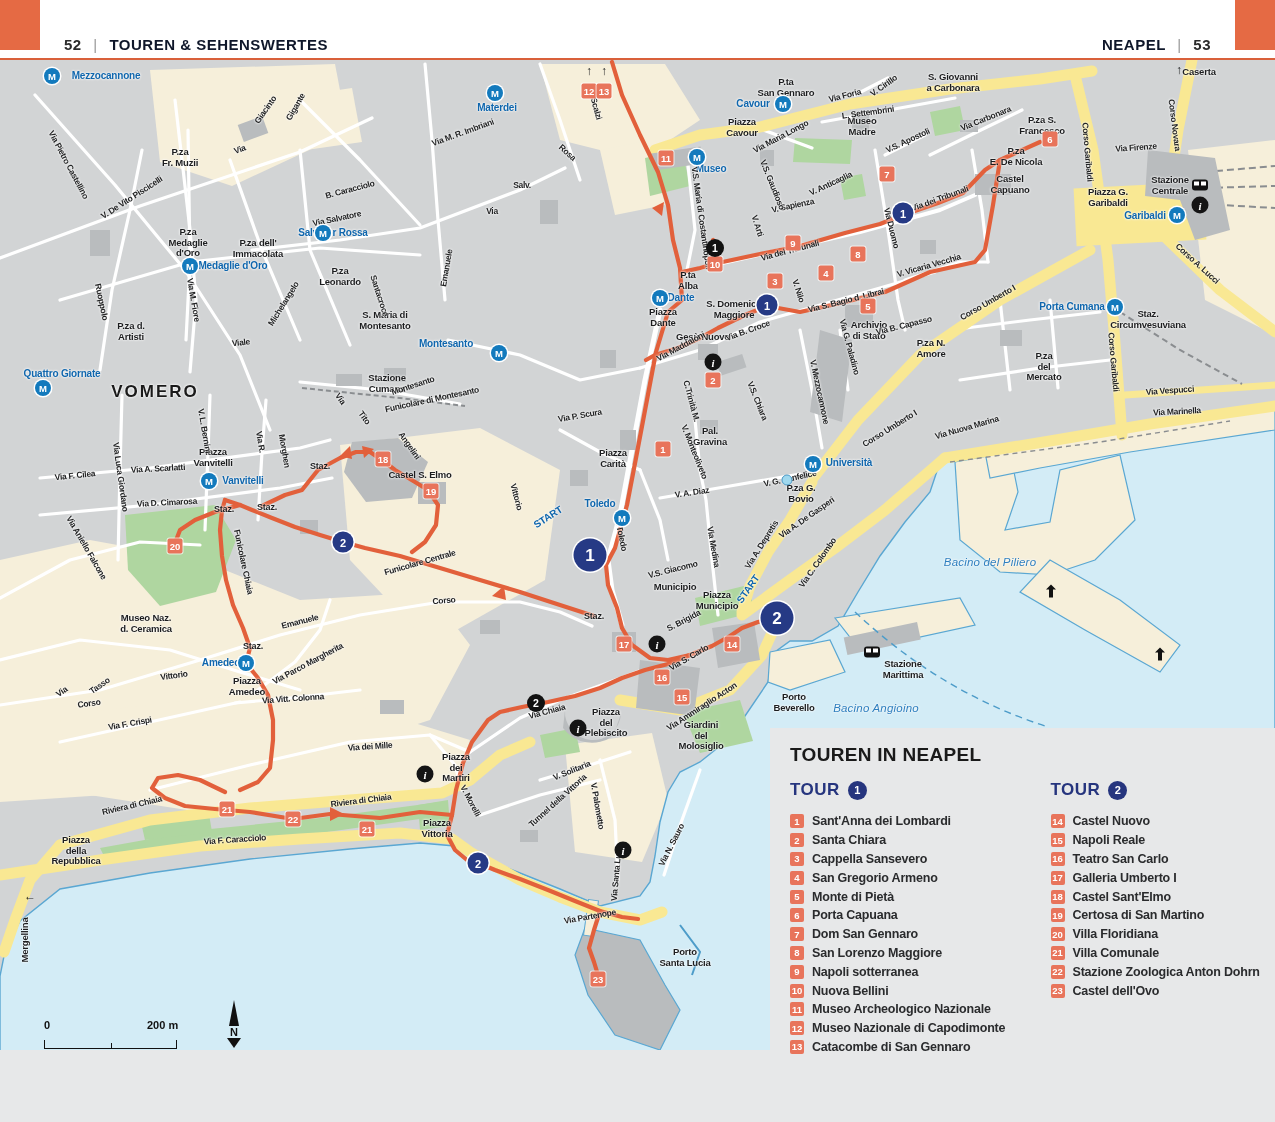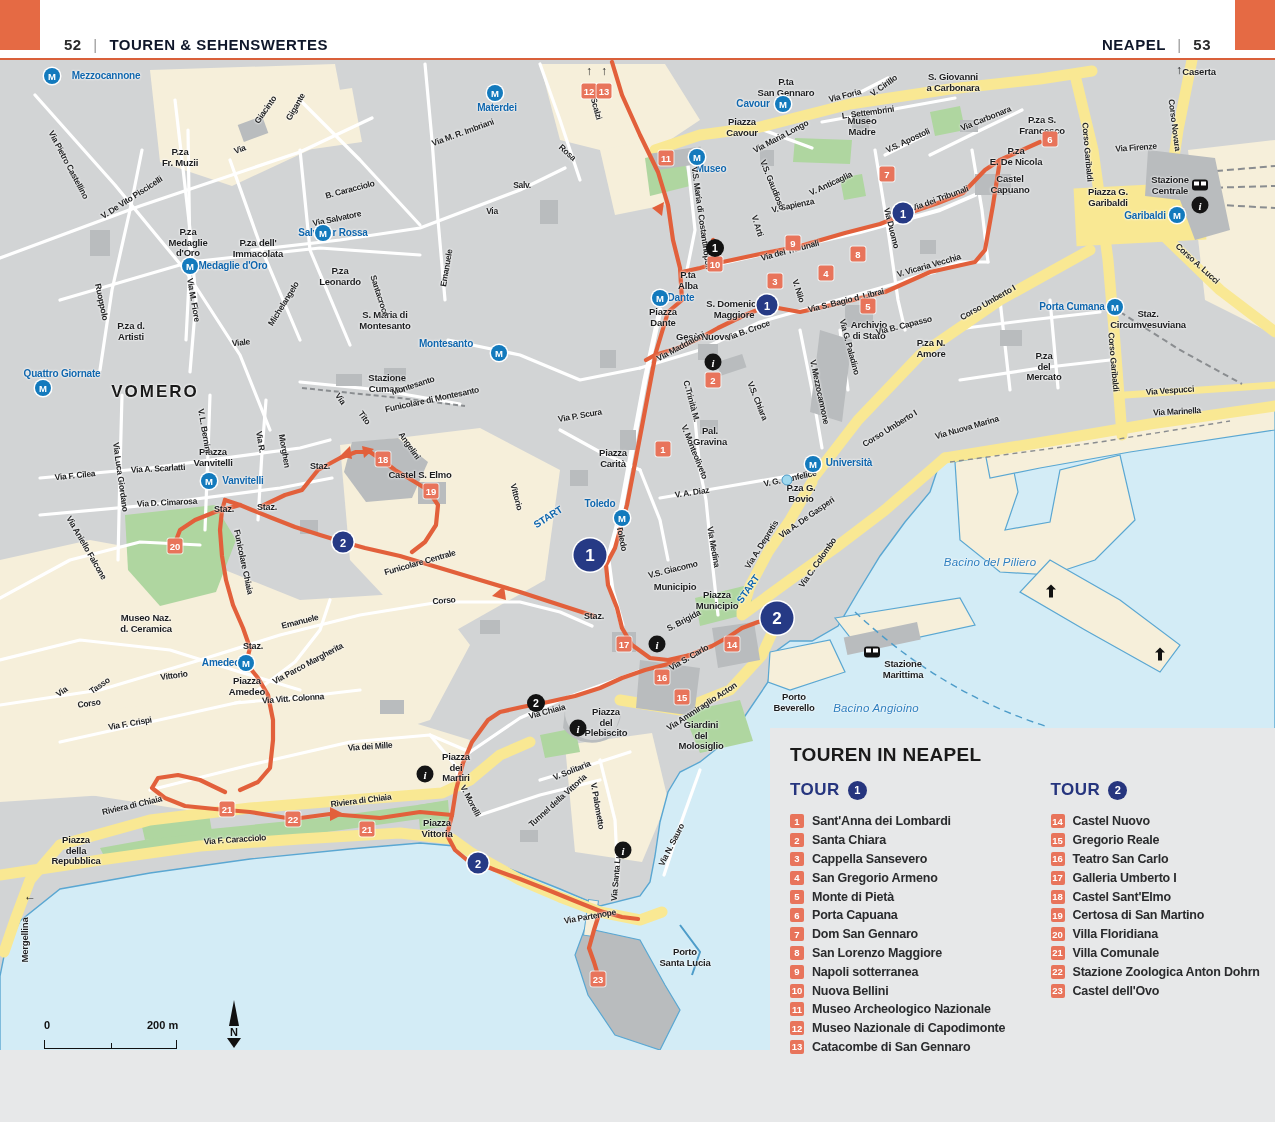--- a/index.html
+++ b/index.html
@@ -671,21 +671,21 @@
           <span class="tour-word">TOUR</span>
           <span class="tour-circ">2</span>
         </div>
         <ul class="leg-list">
             <li>
             <span class="leg-chip">14</span>
             <span class="leg-txt">Castel Nuovo</span>
           </li>
             <li>
             <span class="leg-chip">15</span>
-            <span class="leg-txt">Gregorio Reale</span>
+            <span class="leg-txt">Napoli Reale</span>
           </li>
             <li>
             <span class="leg-chip">16</span>
             <span class="leg-txt">Teatro San Carlo</span>
           </li>
             <li>
             <span class="leg-chip">17</span>
             <span class="leg-txt">Galleria Umberto I</span>
           </li>
             <li>

